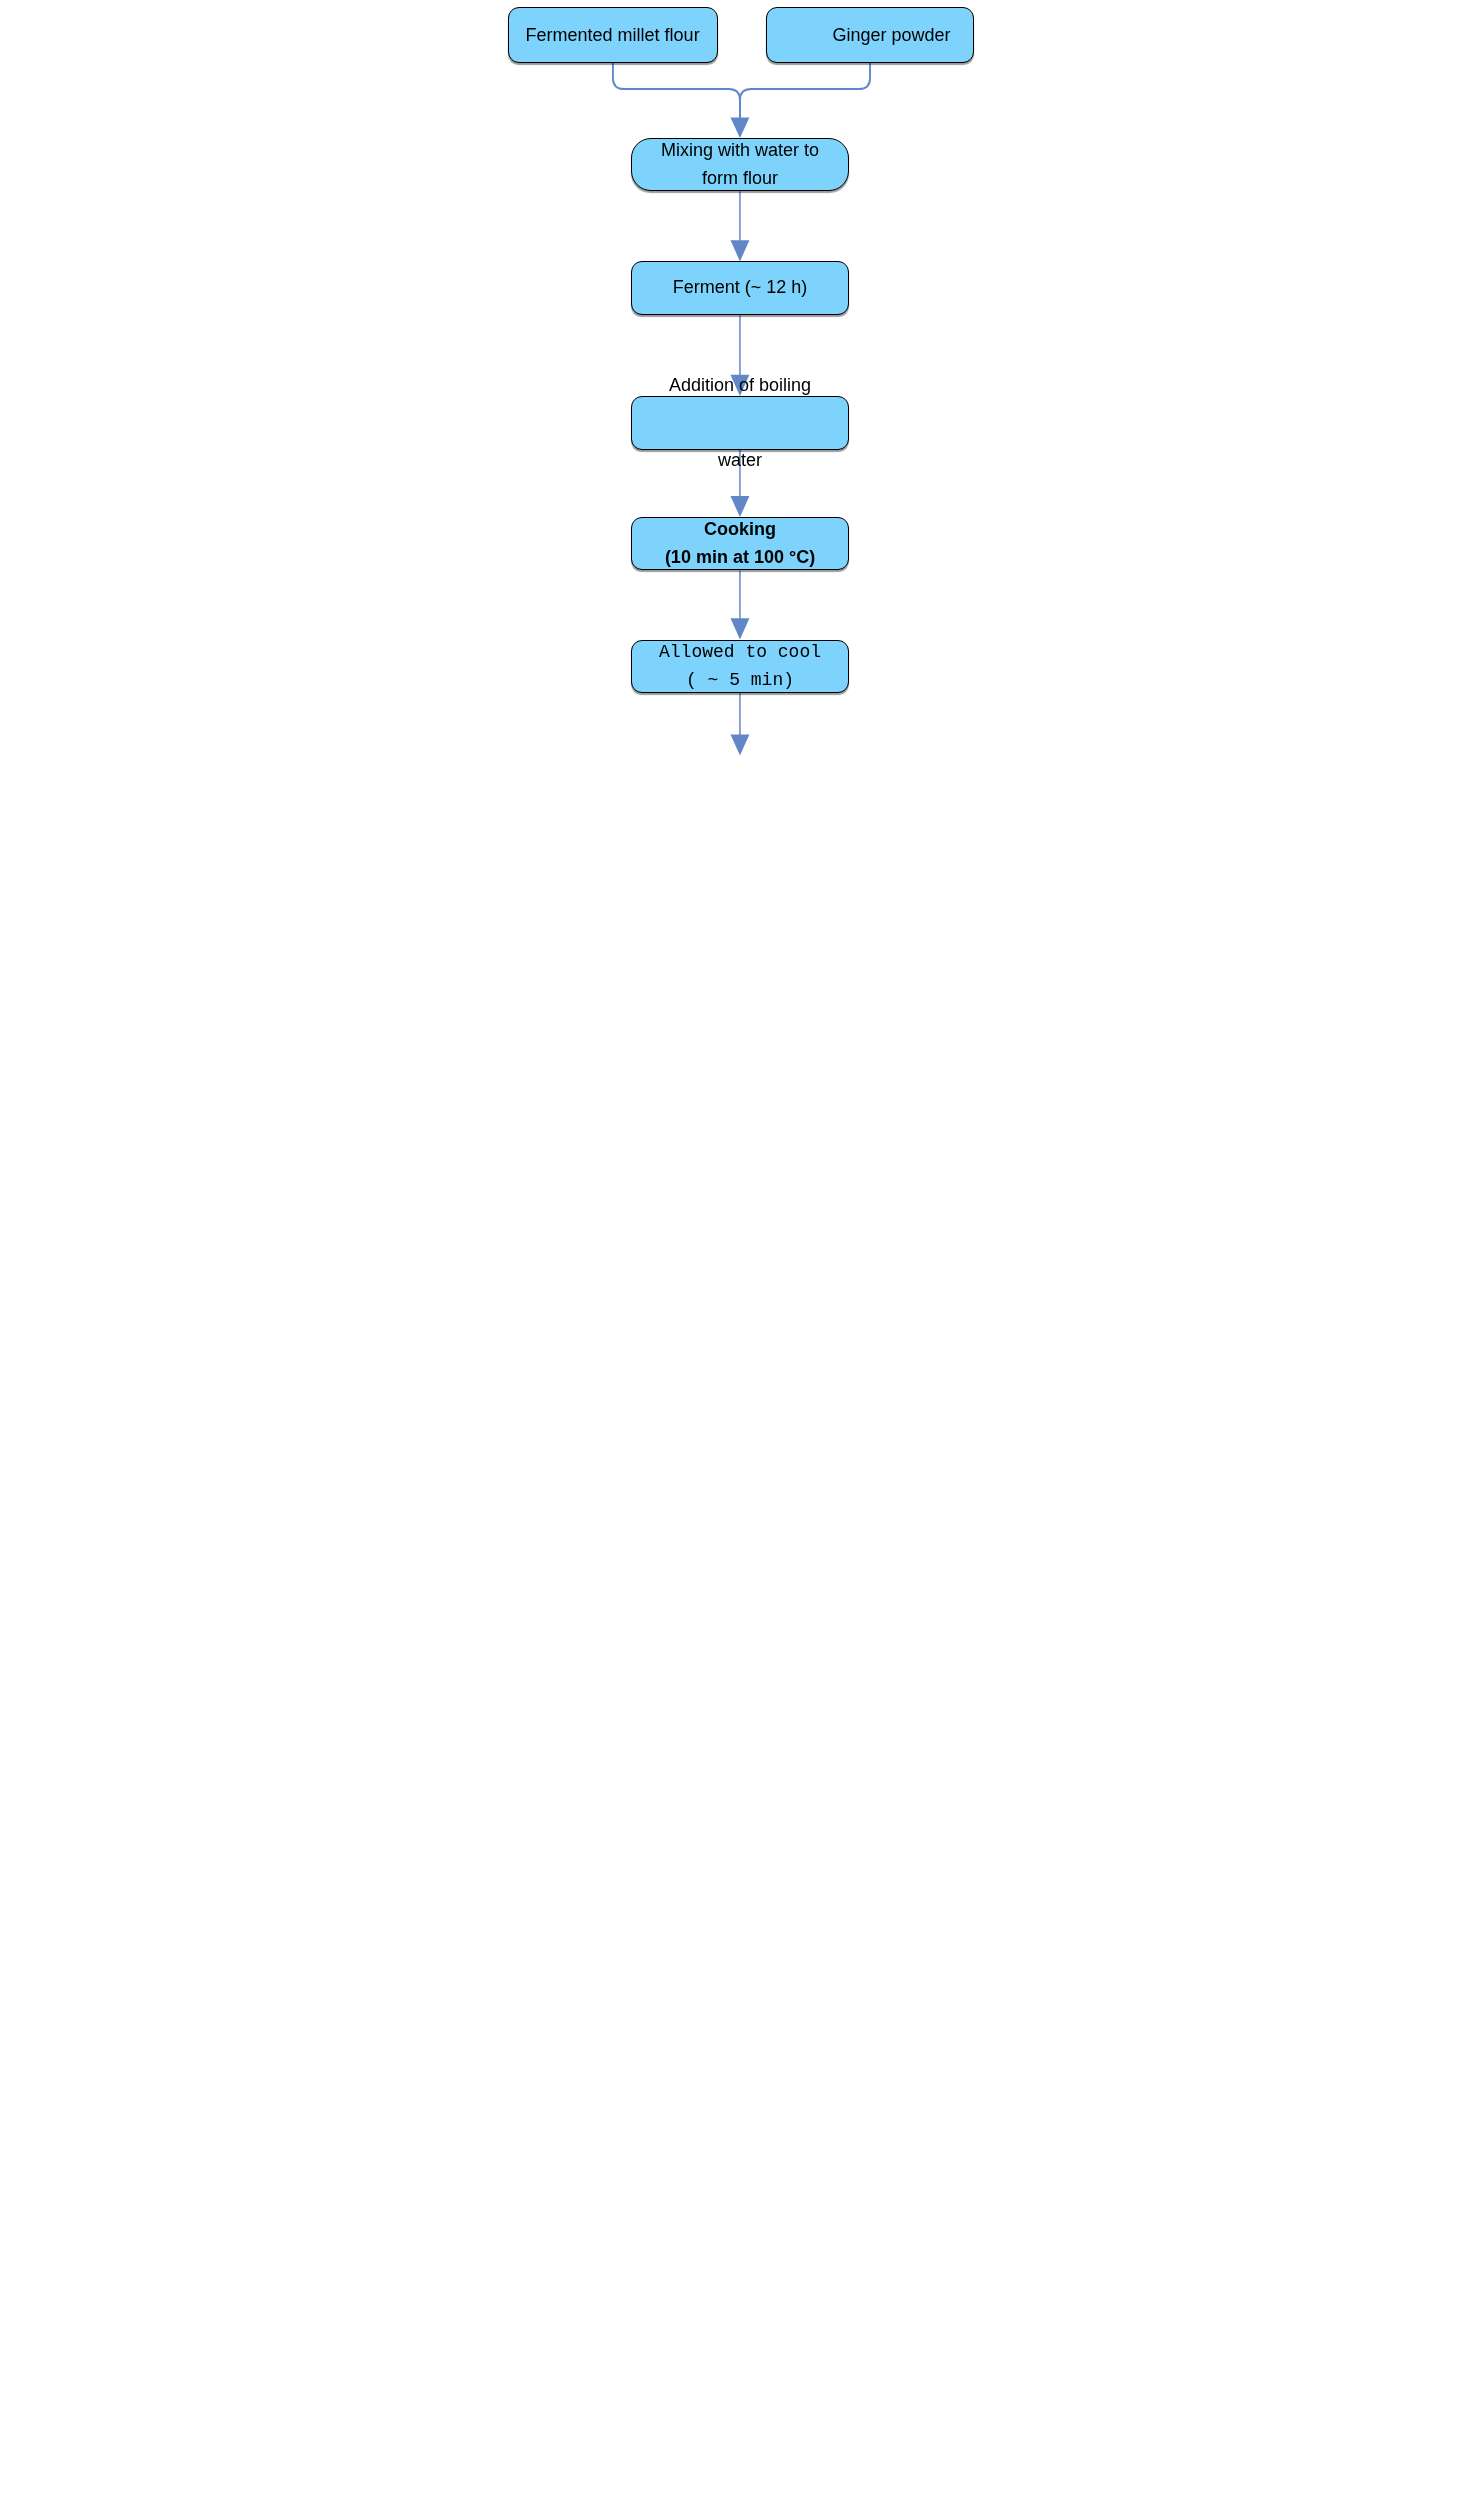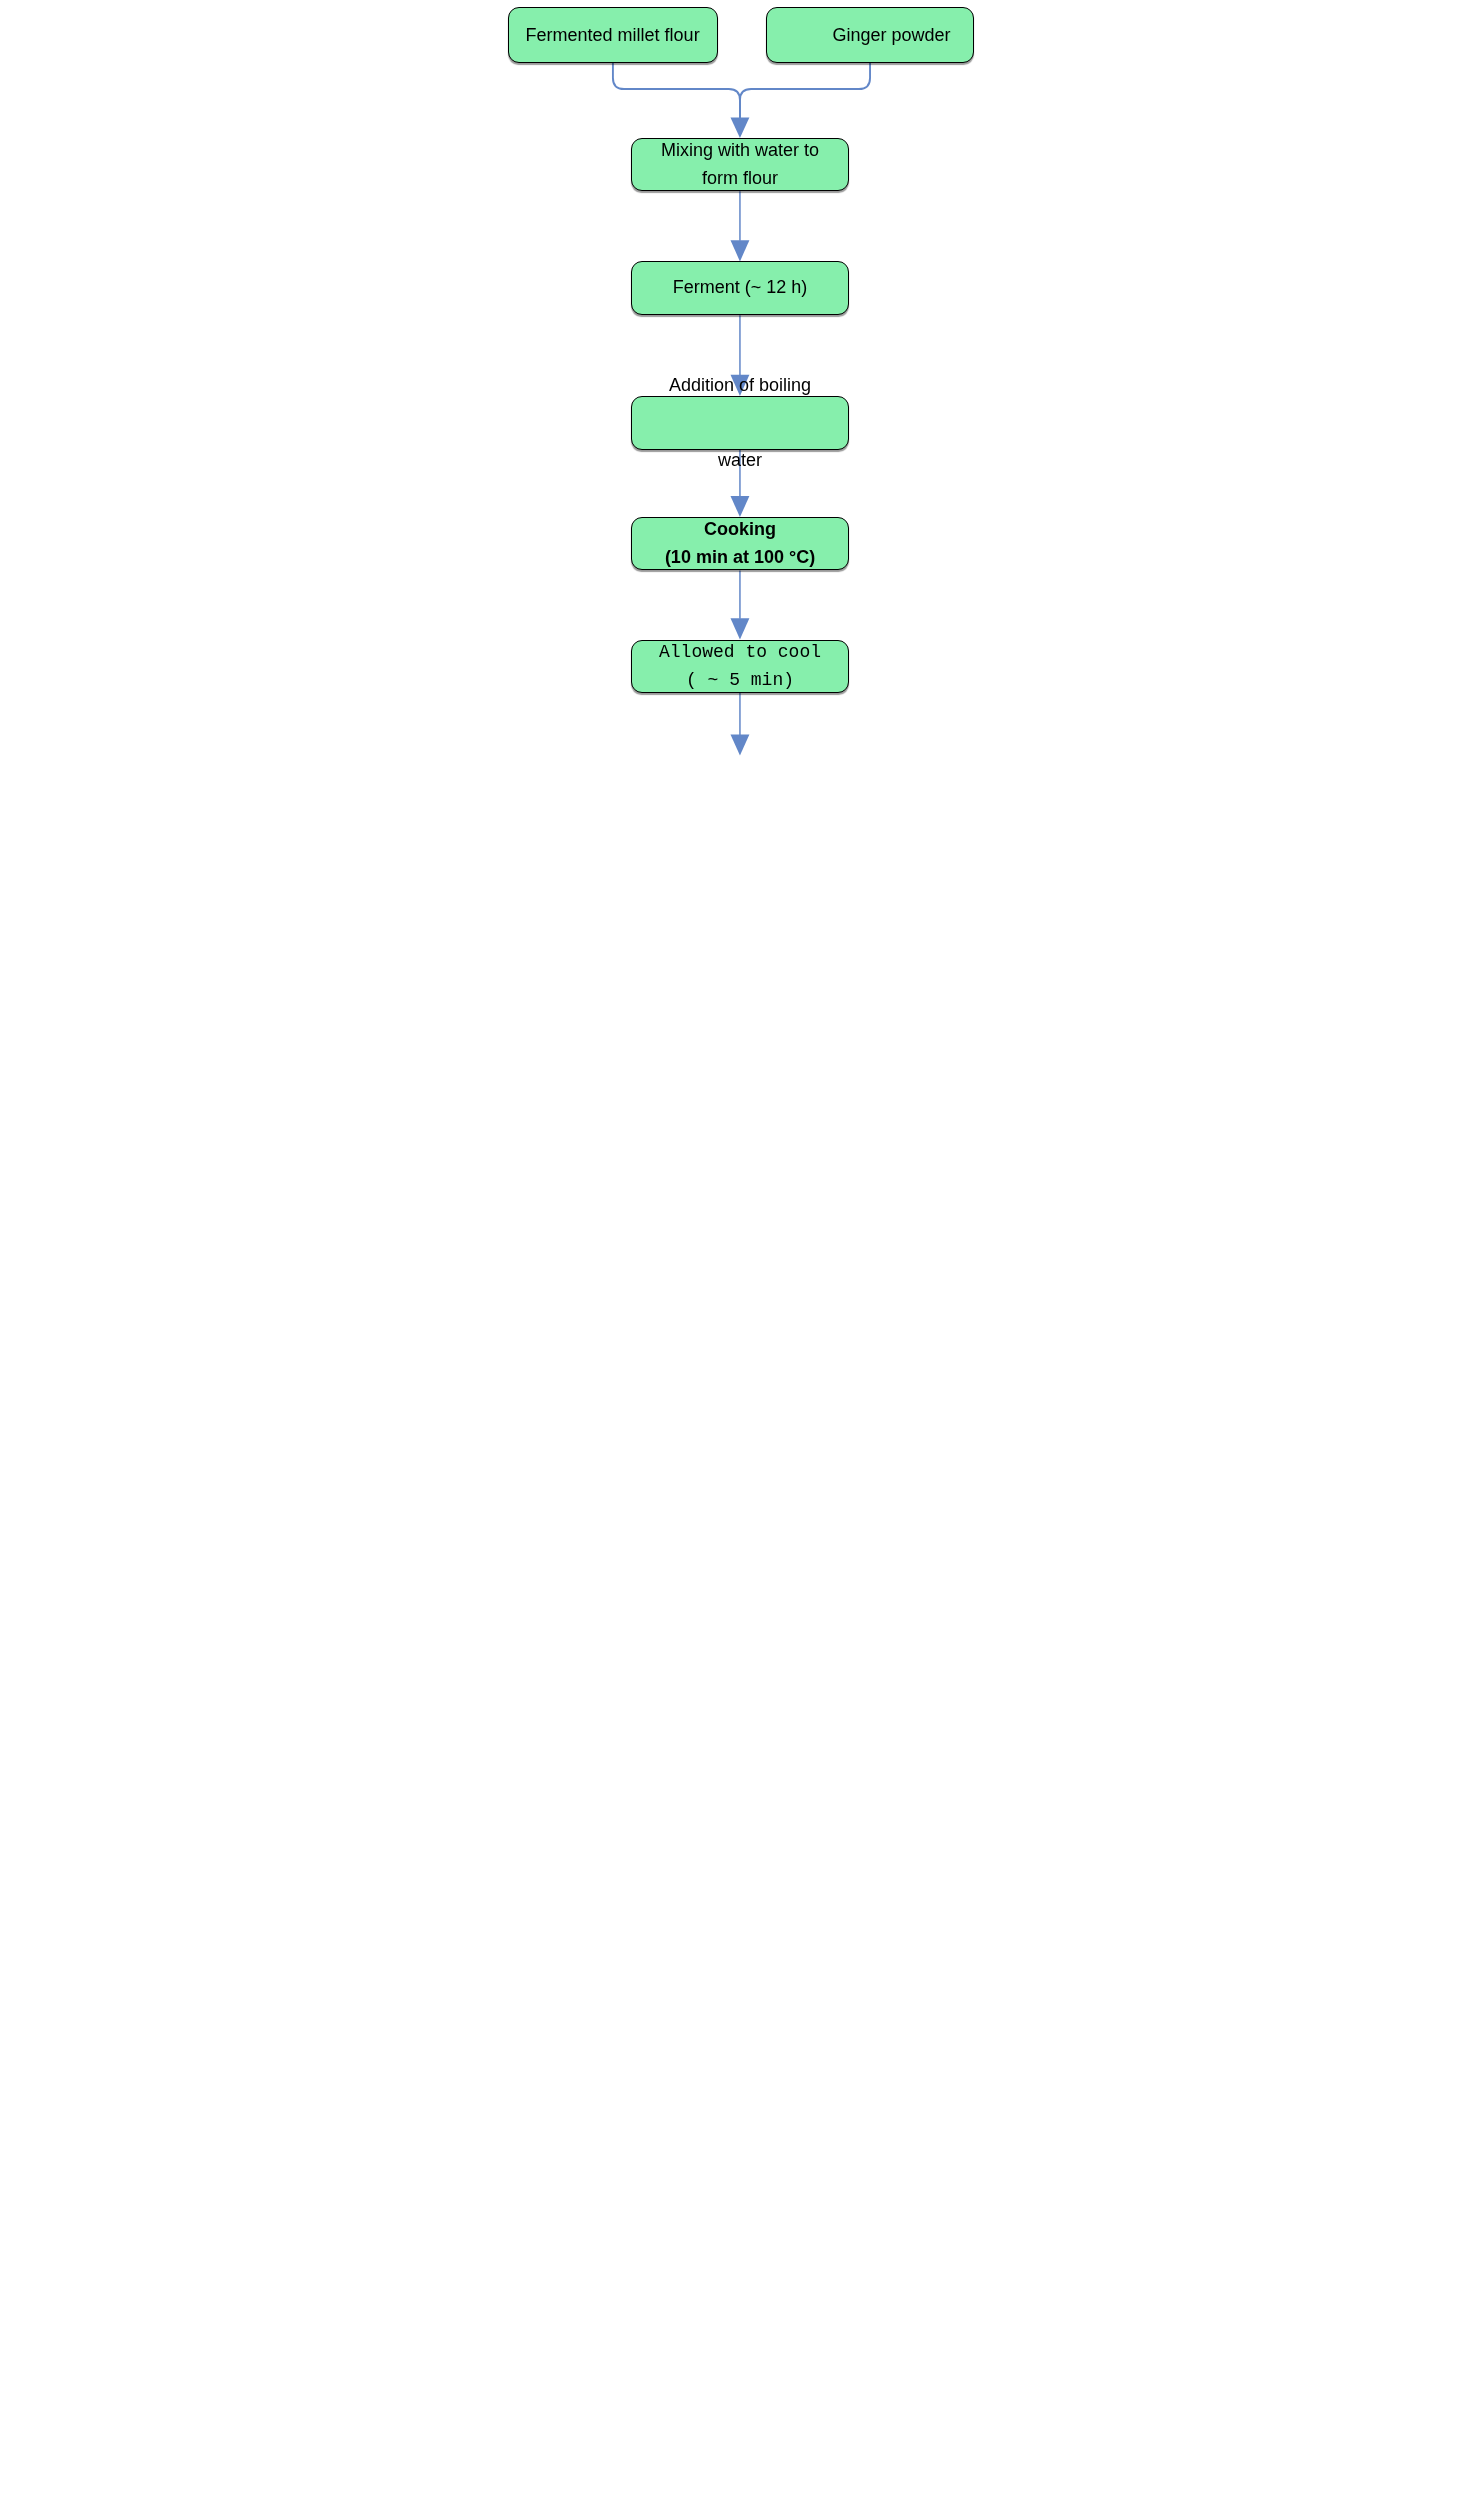--- a/index.html
+++ b/index.html
@@ -9,21 +9,21 @@
     margin:0 auto;
     background:#ffffff;
     font-family:"Liberation Sans", sans-serif;
     color:#000000;
   }
   .node{
     position:absolute;
     box-sizing:border-box;
     border:1.8px solid #000000;
     border-radius:11px;
-    background:#86efac;
+    background:#7dd3fc;
     display:flex;
     flex-direction:column;
     align-items:center;
     justify-content:center;
     text-align:center;
     font-size:18px;
     line-height:1.52;
     box-shadow:0 2.2px 1.1px -0.6px rgba(0,0,0,0.40);
   }
   .node .line{white-space:nowrap;}
@@ -70,21 +70,21 @@
   </svg>
 
   <div class="node" style="left:15.6px;top:7.2px;width:210px;height:56px;">
     <div class="line">Fermented millet flour</div>
   </div>
 
   <div class="node" style="left:274px;top:7.2px;width:208px;height:56px;padding-left:43px;">
     <div class="line">Ginger powder</div>
   </div>
 
-  <div class="node" style="left:139px;top:138px;width:218px;height:53px;">
+  <div class="node" style="left:139px;top:138px;width:218px;height:53px;border-radius:20px;">
     <div class="line">Mixing with water to</div>
     <div class="line">form flour</div>
   </div>
 
   <div class="node" style="left:139px;top:261px;width:218px;height:54px;">
     <div class="line">Ferment (~ 12 h)</div>
   </div>
 
   <div class="node" style="left:139px;top:396px;width:218px;height:54px;gap:48px;">
     <div class="line">Addition of boiling</div>

